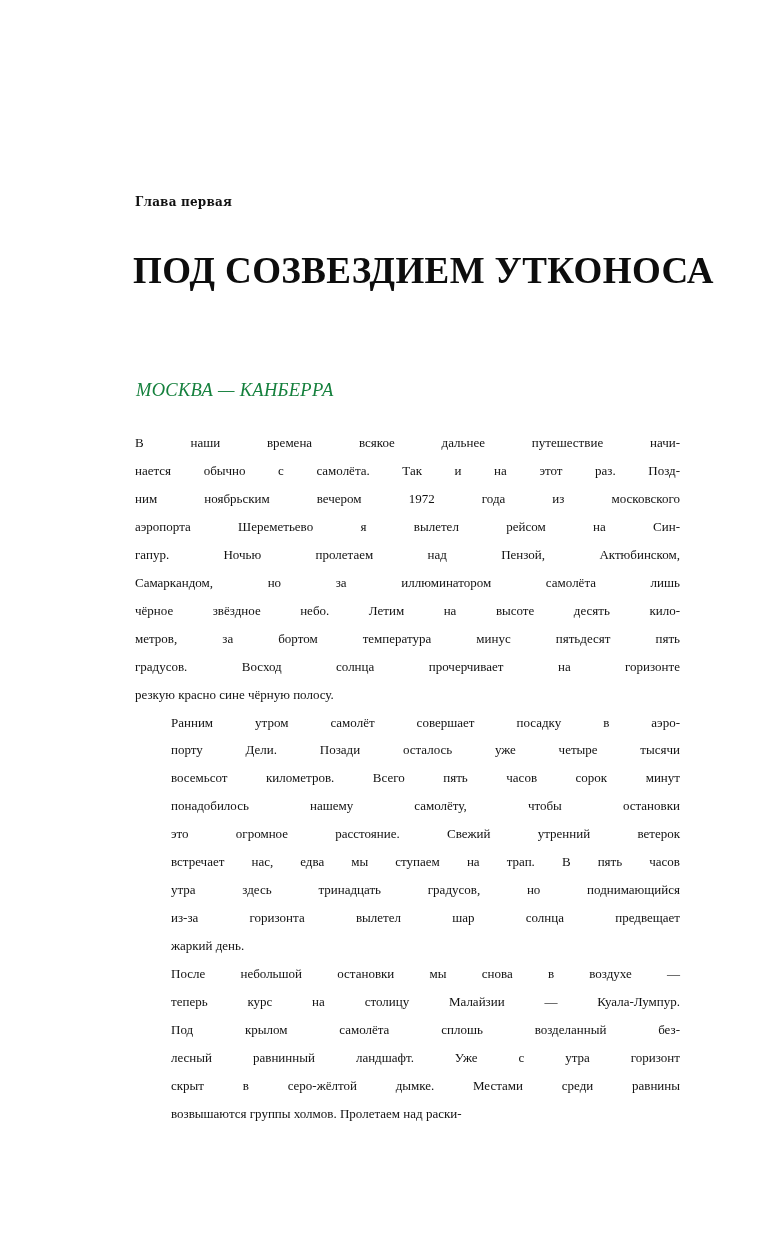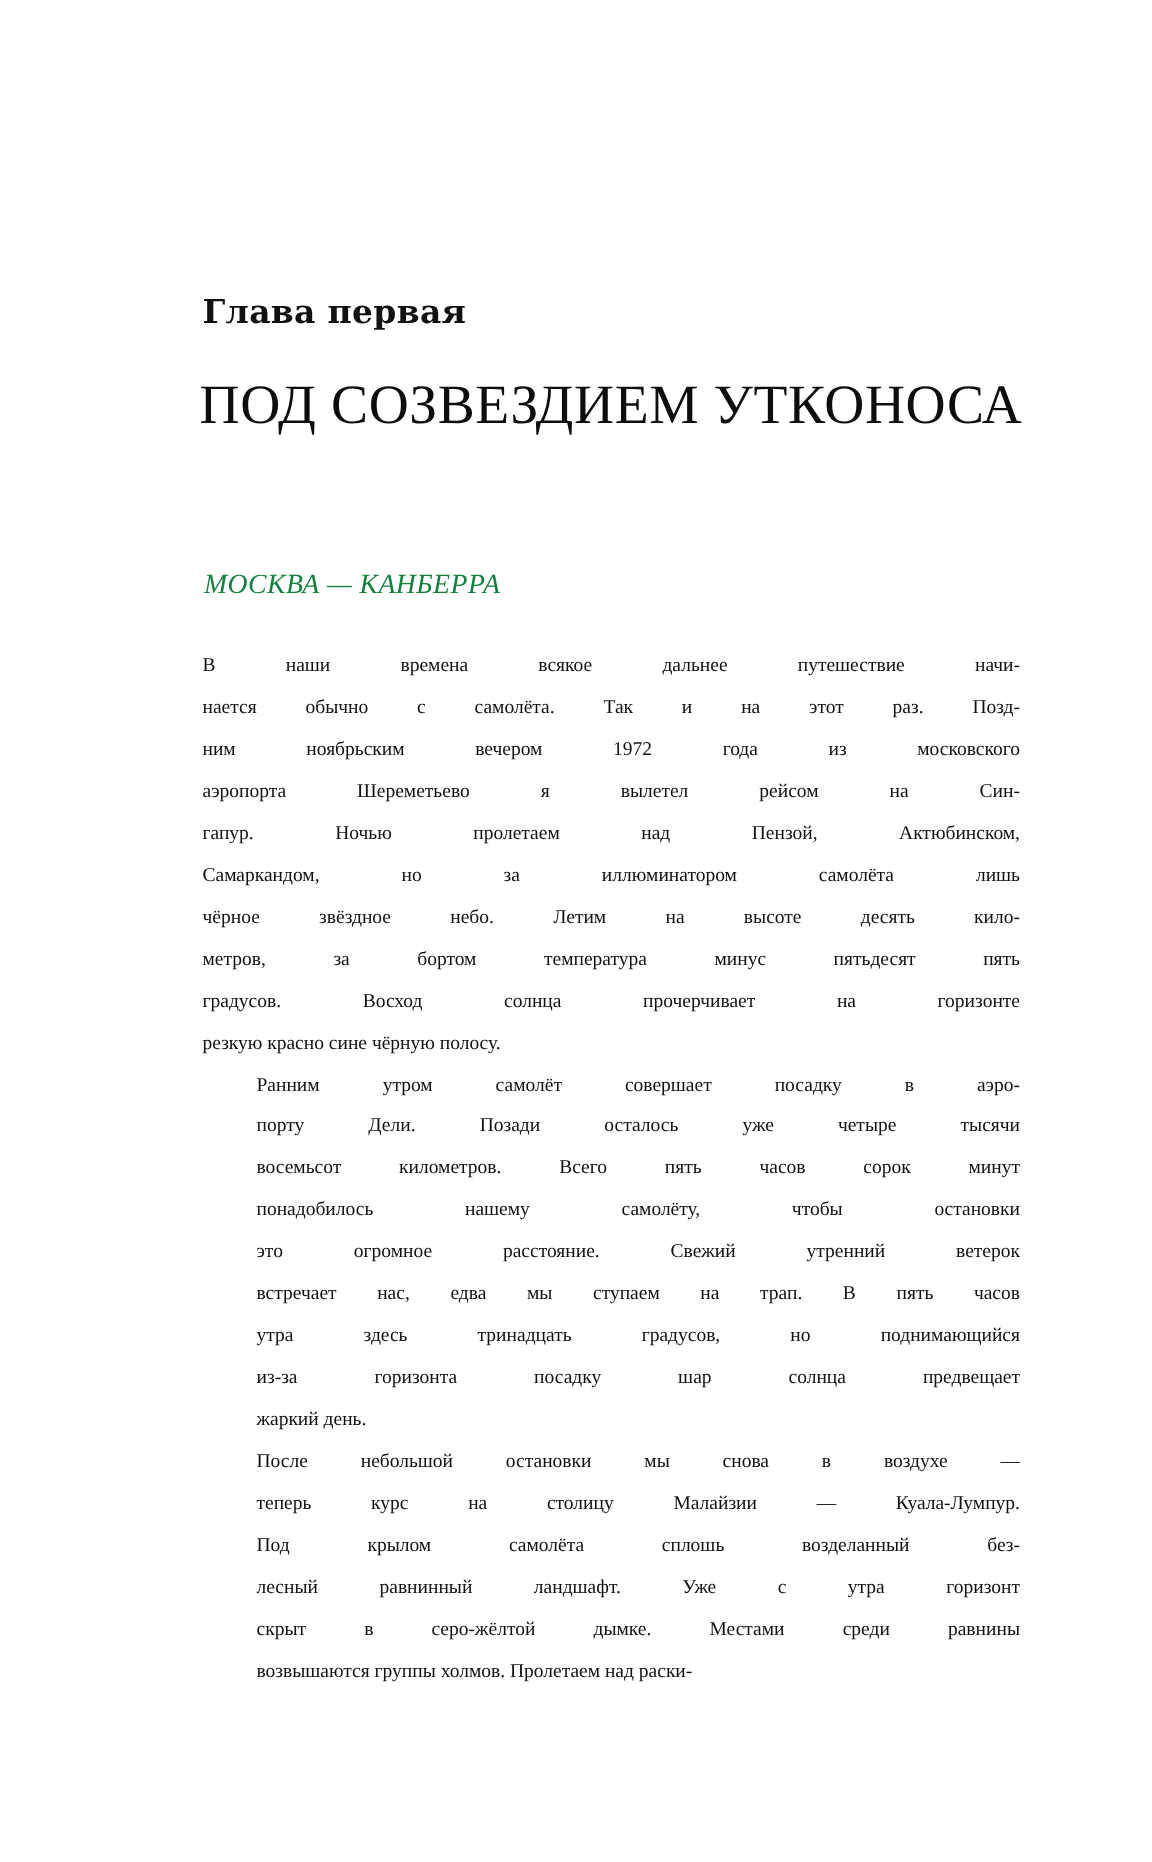--- a/index.html
+++ b/index.html
@@ -24,33 +24,33 @@
     width: 545px;
     height: 1241px;
   }
 
   .chapter-label {
     position: absolute;
     top: 196px;
     left: 0;
     font-family: "DejaVu Serif", "Liberation Serif", serif;
     font-weight: 700;
-    font-size: 22px;
+    font-size: 12px;
     letter-spacing: 0.2px;
     color: #111111;
     line-height: 1.1;
     white-space: nowrap;
   }
 
   .chapter-title {
     position: absolute;
     top: 225px;
     left: -2px;
     font-family: "Liberation Serif", "DejaVu Serif", serif;
-    font-weight: 400;
+    font-weight: 700;
     font-size: 37px;
     letter-spacing: 0.4px;
     color: #0d0d0d;
     line-height: 1.12;
     white-space: nowrap;
   }
 
   .section-label {
     position: absolute;
     top: 380px;
@@ -124,21 +124,21 @@
         <span class="ln last">резкую красно сине чёрную полосу.</span>
       </p>
       <p class="indented">
         <span class="ln indent-first">Ранним утром самолёт совершает посадку в аэро-</span>
         <span class="ln">порту Дели. Позади осталось уже четыре тысячи</span>
         <span class="ln">восемьсот километров. Всего пять часов сорок минут</span>
         <span class="ln">понадобилось нашему самолёту, чтобы остановки</span>
         <span class="ln">это огромное расстояние. Свежий утренний ветерок</span>
         <span class="ln">встречает нас, едва мы ступаем на трап. В пять часов</span>
         <span class="ln">утра здесь тринадцать градусов, но поднимающийся</span>
-        <span class="ln">из-за горизонта посадку шар солнца предвещает</span>
+        <span class="ln">из-за горизонта вылетел шар солнца предвещает</span>
         <span class="ln last">жаркий день.</span>
       </p>
       <p class="indented">
         <span class="ln indent-first">После небольшой остановки мы снова в воздухе —</span>
         <span class="ln">теперь курс на столицу Малайзии — Куала-Лумпур.</span>
         <span class="ln">Под крылом самолёта сплошь возделанный без-</span>
         <span class="ln">лесный равнинный ландшафт. Уже с утра горизонт</span>
         <span class="ln">скрыт в серо-жёлтой дымке. Местами среди равнины</span>
         <span class="ln last">возвышаются группы холмов. Пролетаем над раски-</span>
       </p>

